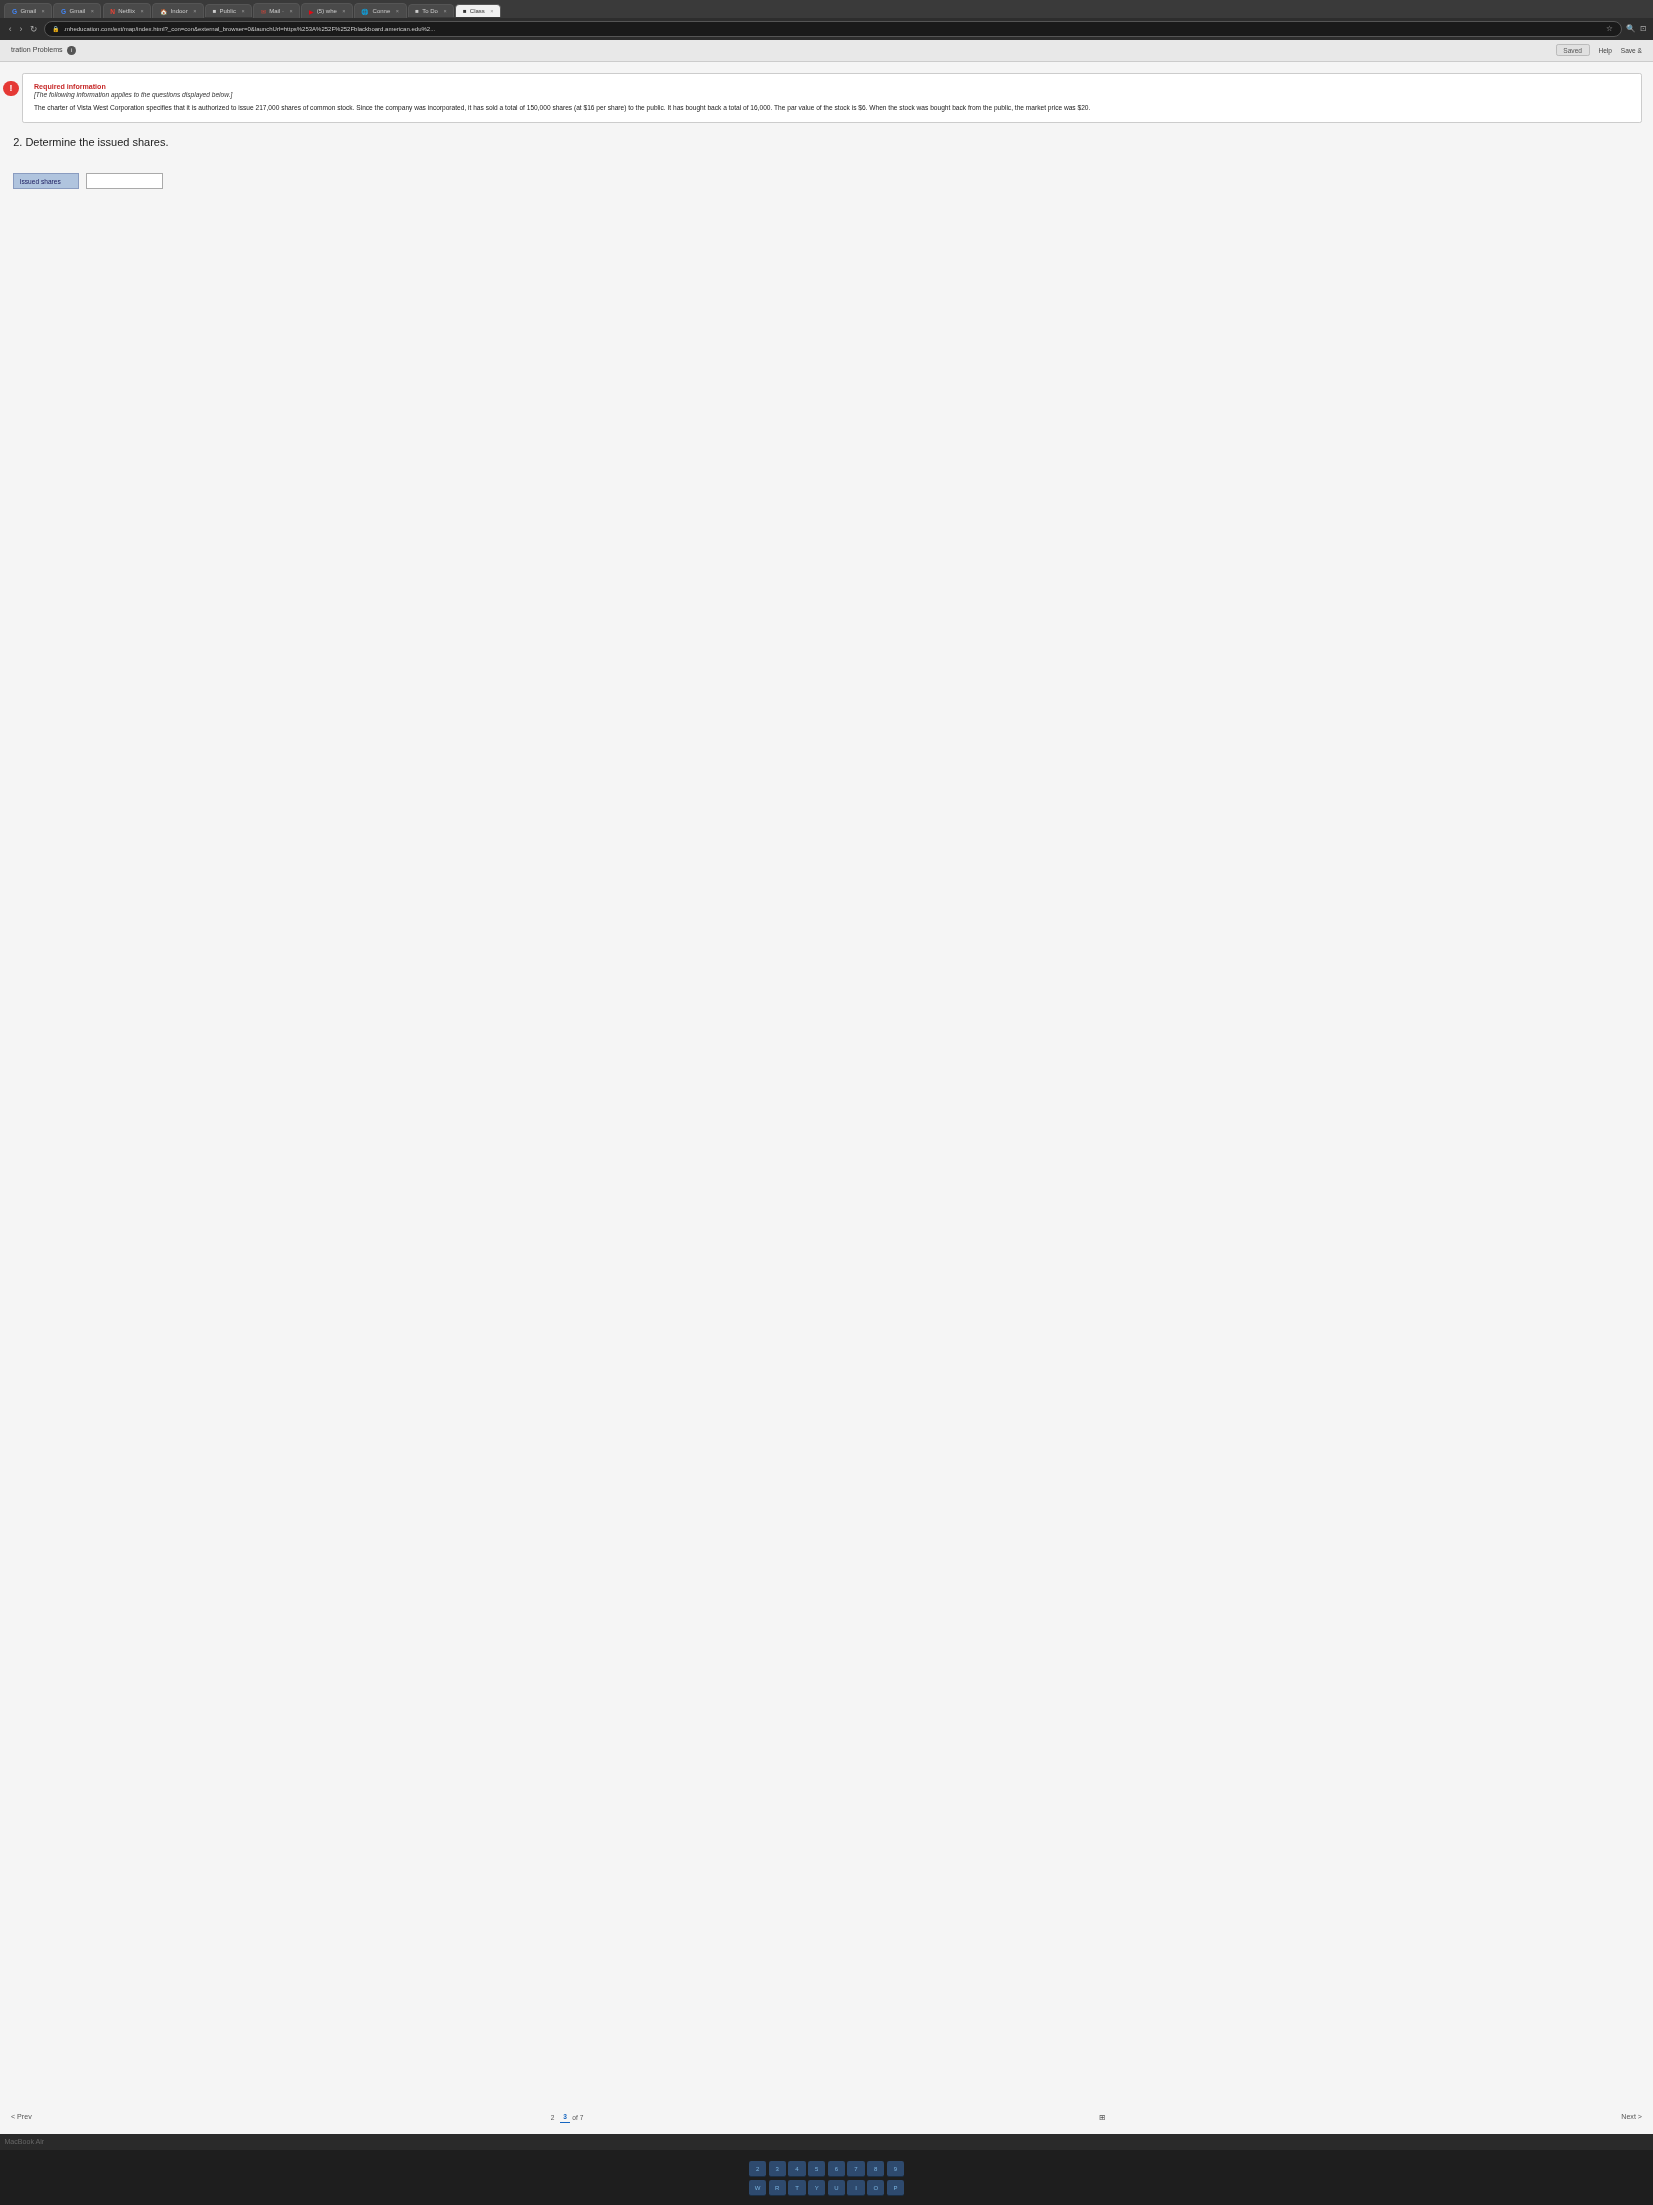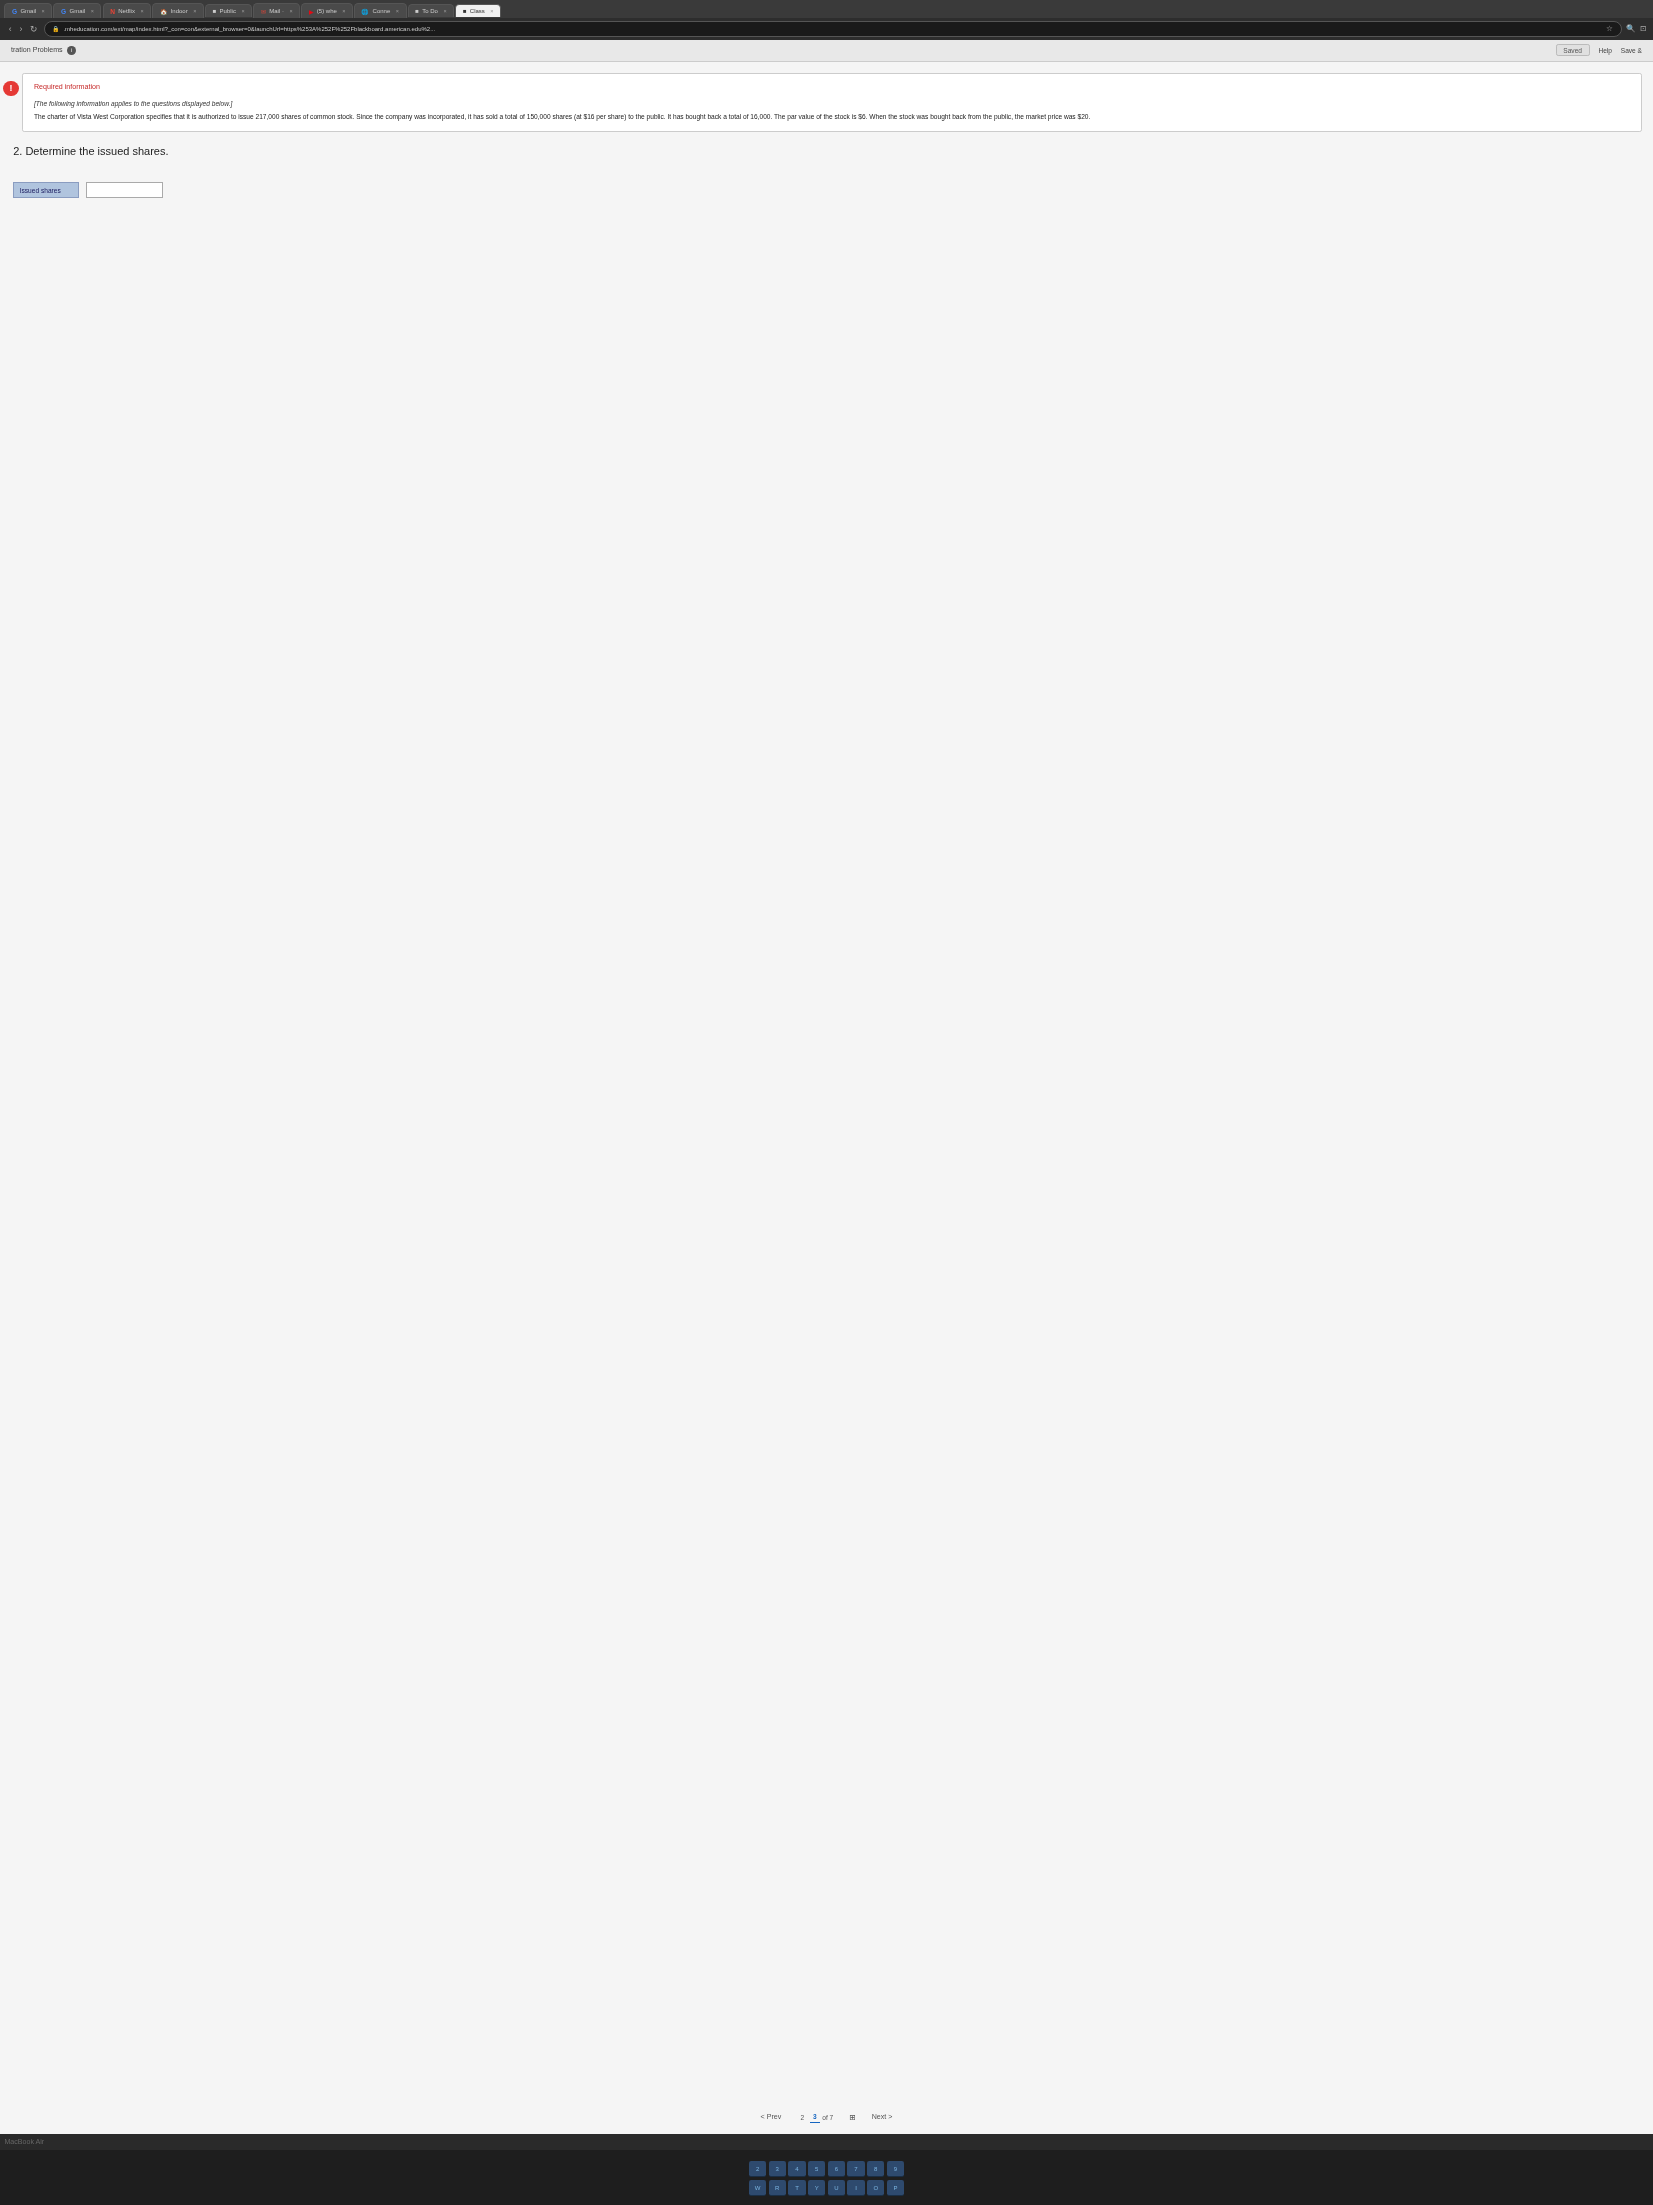--- a/index.html
+++ b/index.html
@@ -187,23 +187,23 @@
       display: flex;
       align-items: center;
       justify-content: center;
       position: absolute;
       left: -7.7px;
       top: 7.7px;
     }
 
     .required-title {
       color: #c62828;
-      font-weight: normal;
+      font-weight: bold;
       font-size: 7.1px;
-      margin-bottom: 9px;
+      margin-bottom: 0;
     }
 
     .required-subtitle {
       font-style: italic;
       font-size: 6.6px;
       color: #333;
       margin-bottom: 5.5px;
     }
 
     .required-body {
@@ -247,21 +247,21 @@
       font-size: 6.6px;
       width: 77px;
       background: #fff;
       outline: none;
     }
 
     
     .pagination {
       display: flex;
       align-items: center;
-      justify-content: center;
+      justify-content: space-between;
       gap: 16px;
       padding: 11px;
       margin-top: auto;
     }
 
     .page-nav {
       font-size: 7.1px;
       color: #555;
       cursor: pointer;
       display: flex;

